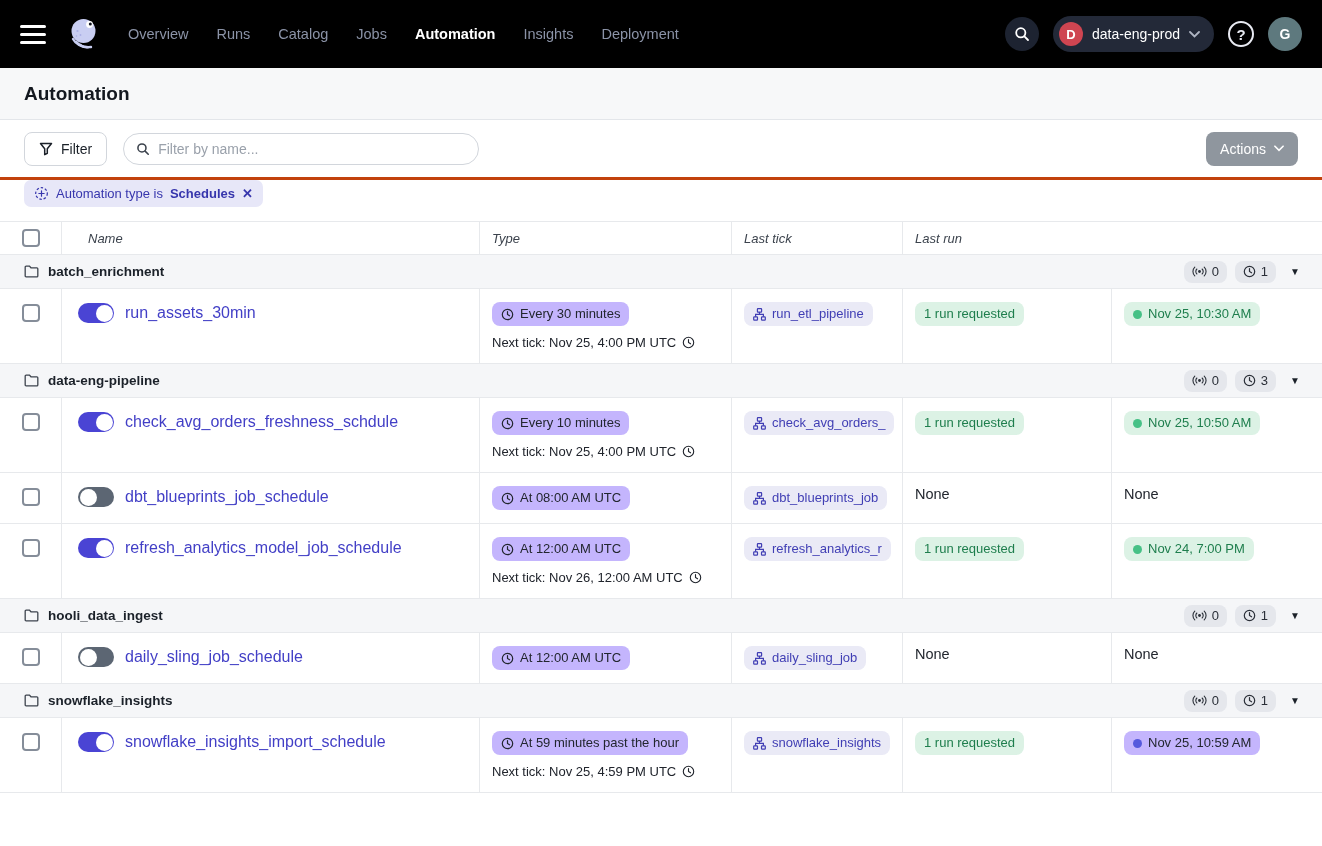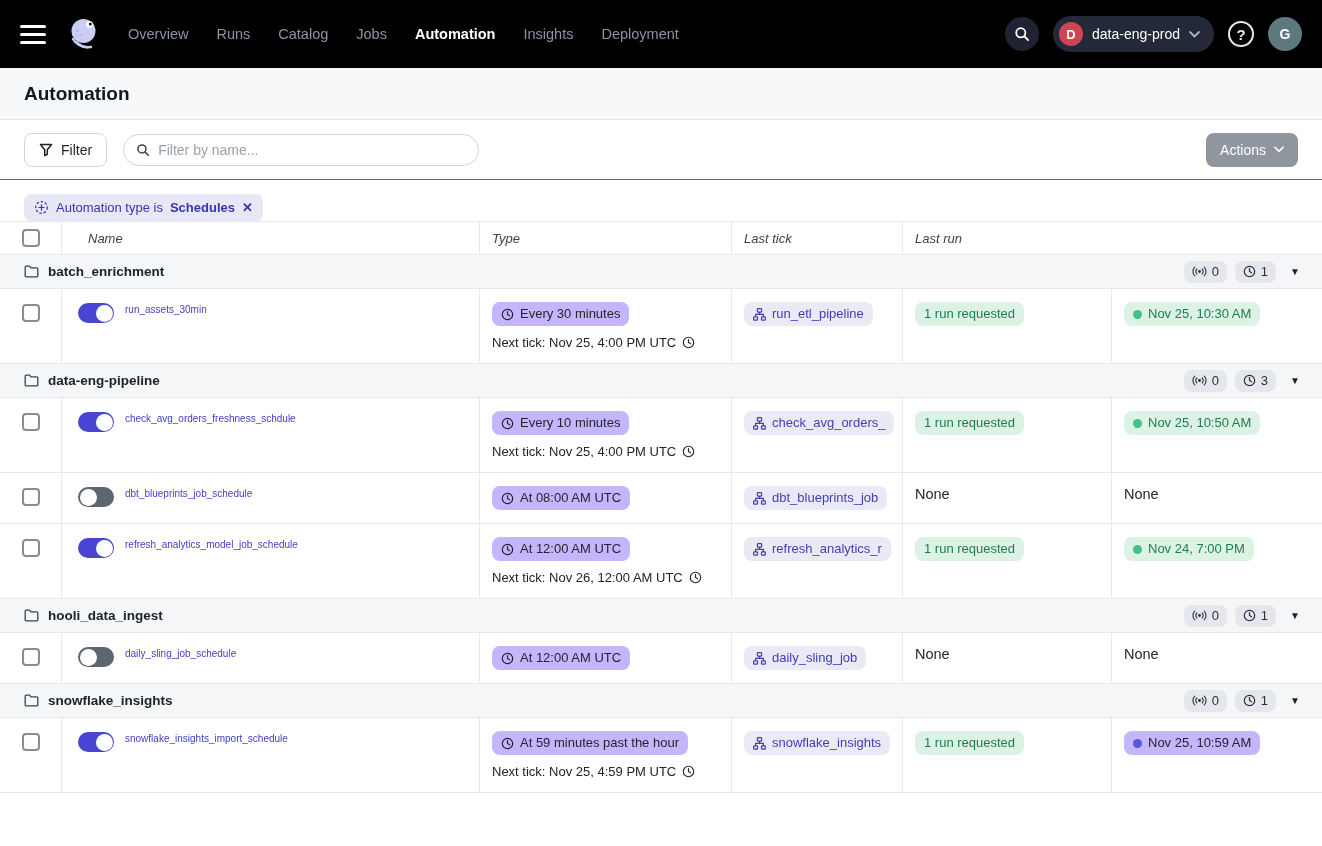--- a/index.html
+++ b/index.html
@@ -20,29 +20,29 @@
   .deploy-badge { width:24px; height:24px; border-radius:50%; background:#cf4551; color:#fff; font-size:13px; font-weight:bold; display:flex; align-items:center; justify-content:center; }
   .deploy-name { color:#fff; font-size:14px; }
   .help-circle { width:26px; height:26px; border-radius:50%; border:2px solid #e8eaf2; color:#e8eaf2; display:flex; align-items:center; justify-content:center; font-size:15px; font-weight:bold; cursor:pointer; }
   .avatar { width:34px; height:34px; border-radius:50%; background:#5e797e; color:#fff; font-size:14px; font-weight:bold; display:flex; align-items:center; justify-content:center; cursor:pointer; }
 
   
   .titlebar { height:52px; background:#f7f8f9; border-bottom:1px solid #e3e6ea; display:flex; align-items:center; padding:0 24px; }
   .page-title { font-size:19px; font-weight:bold; color:#13181f; }
 
   
-  .toolbar { height:60px; background:#fff; border-bottom:1px solid #c2410c; display:flex; align-items:center; padding:0 24px; }
+  .toolbar { height:60px; background:#fff; border-bottom:3px solid #c2410c; display:flex; align-items:center; padding:0 24px; }
   .filter-btn { height:34px; display:flex; align-items:center; gap:8px; border:1px solid #d2d6dc; border-radius:8px; background:#fff; padding:0 14px; font-size:14px; color:#1b2129; cursor:pointer; }
   .search-box { margin-left:16px; width:356px; height:32px; border:1px solid #d2d6dc; border-radius:16px; display:flex; align-items:center; gap:8px; padding:12px 12px; }
   .search-box input { border:none; outline:none; flex:1; font-size:14px; font-family:inherit; color:#1b2129; background:transparent; }
   .search-box input::placeholder { color:#9aa1ab; }
   .actions-btn { margin-left:auto; height:34px; background:#8f969e; border:none; border-radius:8px; color:#fff; font-size:14px; padding:0 14px; display:flex; align-items:center; gap:8px; cursor:pointer; }
 
   
-  .chiprow { height:42px; background:#fff; border-bottom:1px solid #e7e9ec; display:flex; align-items:flex-end; padding:0 24px; }
+  .chiprow { height:42px; background:#fff; border-bottom:1px solid #e7e9ec; display:flex; align-items:flex-start; padding:0 24px; }
   .chip { height:27px; background:#e7e7f8; border-radius:7px; display:flex; align-items:center; gap:7px; padding:0 10px; font-size:13px; color:#3736ad; cursor:pointer; }
   .chip b { font-weight:bold; }
   .chip .x { font-size:13px; font-weight:bold; cursor:pointer; }
 
   
   .cols { display:grid; grid-template-columns:62px 418px 252px 171px 209px auto; }
   .thead { height:33px; border-bottom:1px solid #e7e9ec;font-style:italic; }
   .thead .cell { display:flex; align-items:center; font-size:13px; color:#3c434d; padding:0 12px; border-right:1px solid #e7e9ec; }
   .thead .cell:last-child { border-right:none; }
   .thead .cell.first { justify-content:center; padding:0; }
@@ -57,21 +57,21 @@
   .data-row { border-bottom:1px solid #e7e9ec; }
   .data-row .cell { padding:13px 12px; border-right:1px solid #e7e9ec; font-size:14px; }
   .data-row .cell:last-child { border-right:none; }
   .cell.check { display:flex; justify-content:center; padding-top:15px; }
   .checkbox { width:18px; height:18px; border:2px solid #858d99; border-radius:4px; background:#fff; cursor:pointer; }
   .cell.namecell { display:flex; align-items:flex-start; gap:11px; padding-left:16px; padding-top:14px; }
   .toggle { width:36px; height:20px; border-radius:10px; background:#4a44d4; position:relative; flex:none; cursor:pointer; margin-top:0px; }
   .toggle::after { content:""; position:absolute; top:1.5px; right:1.5px; width:17px; height:17px; border-radius:50%; background:#fff; }
   .toggle.off { background:#5c6673; }
   .toggle.off::after { right:auto; left:1.5px; }
-  .name-link { color:#423fc6; font-size:10px; text-decoration:none; cursor:pointer; margin-top:1px; }
+  .name-link { color:#423fc6; font-size:16px; text-decoration:none; cursor:pointer; margin-top:1px; }
 
   .pill { display:inline-flex; align-items:center; gap:6px; border-radius:8px; padding:4px 9px; font-size:13px; line-height:16px; }
   .pill-gray { background:#c4b5fd; color:#22262e; }
   .pill-lav { background:#eaeaf6; color:#403eb4; cursor:pointer; }
   .pill-green { background:#dcf2e5; color:#1e7e4d; }
   .dot { width:9px; height:9px; border-radius:50%; flex:none; }
   .dot-green { background:#46c186; }
   .dot-blue { background:#5559dd; }
   .next-tick { margin-top:9px; font-size:13px; color:#20242c; display:flex; align-items:center; gap:6px; }
   .none-text { font-size:14.5px; color:#22262e;text-align:center; }

